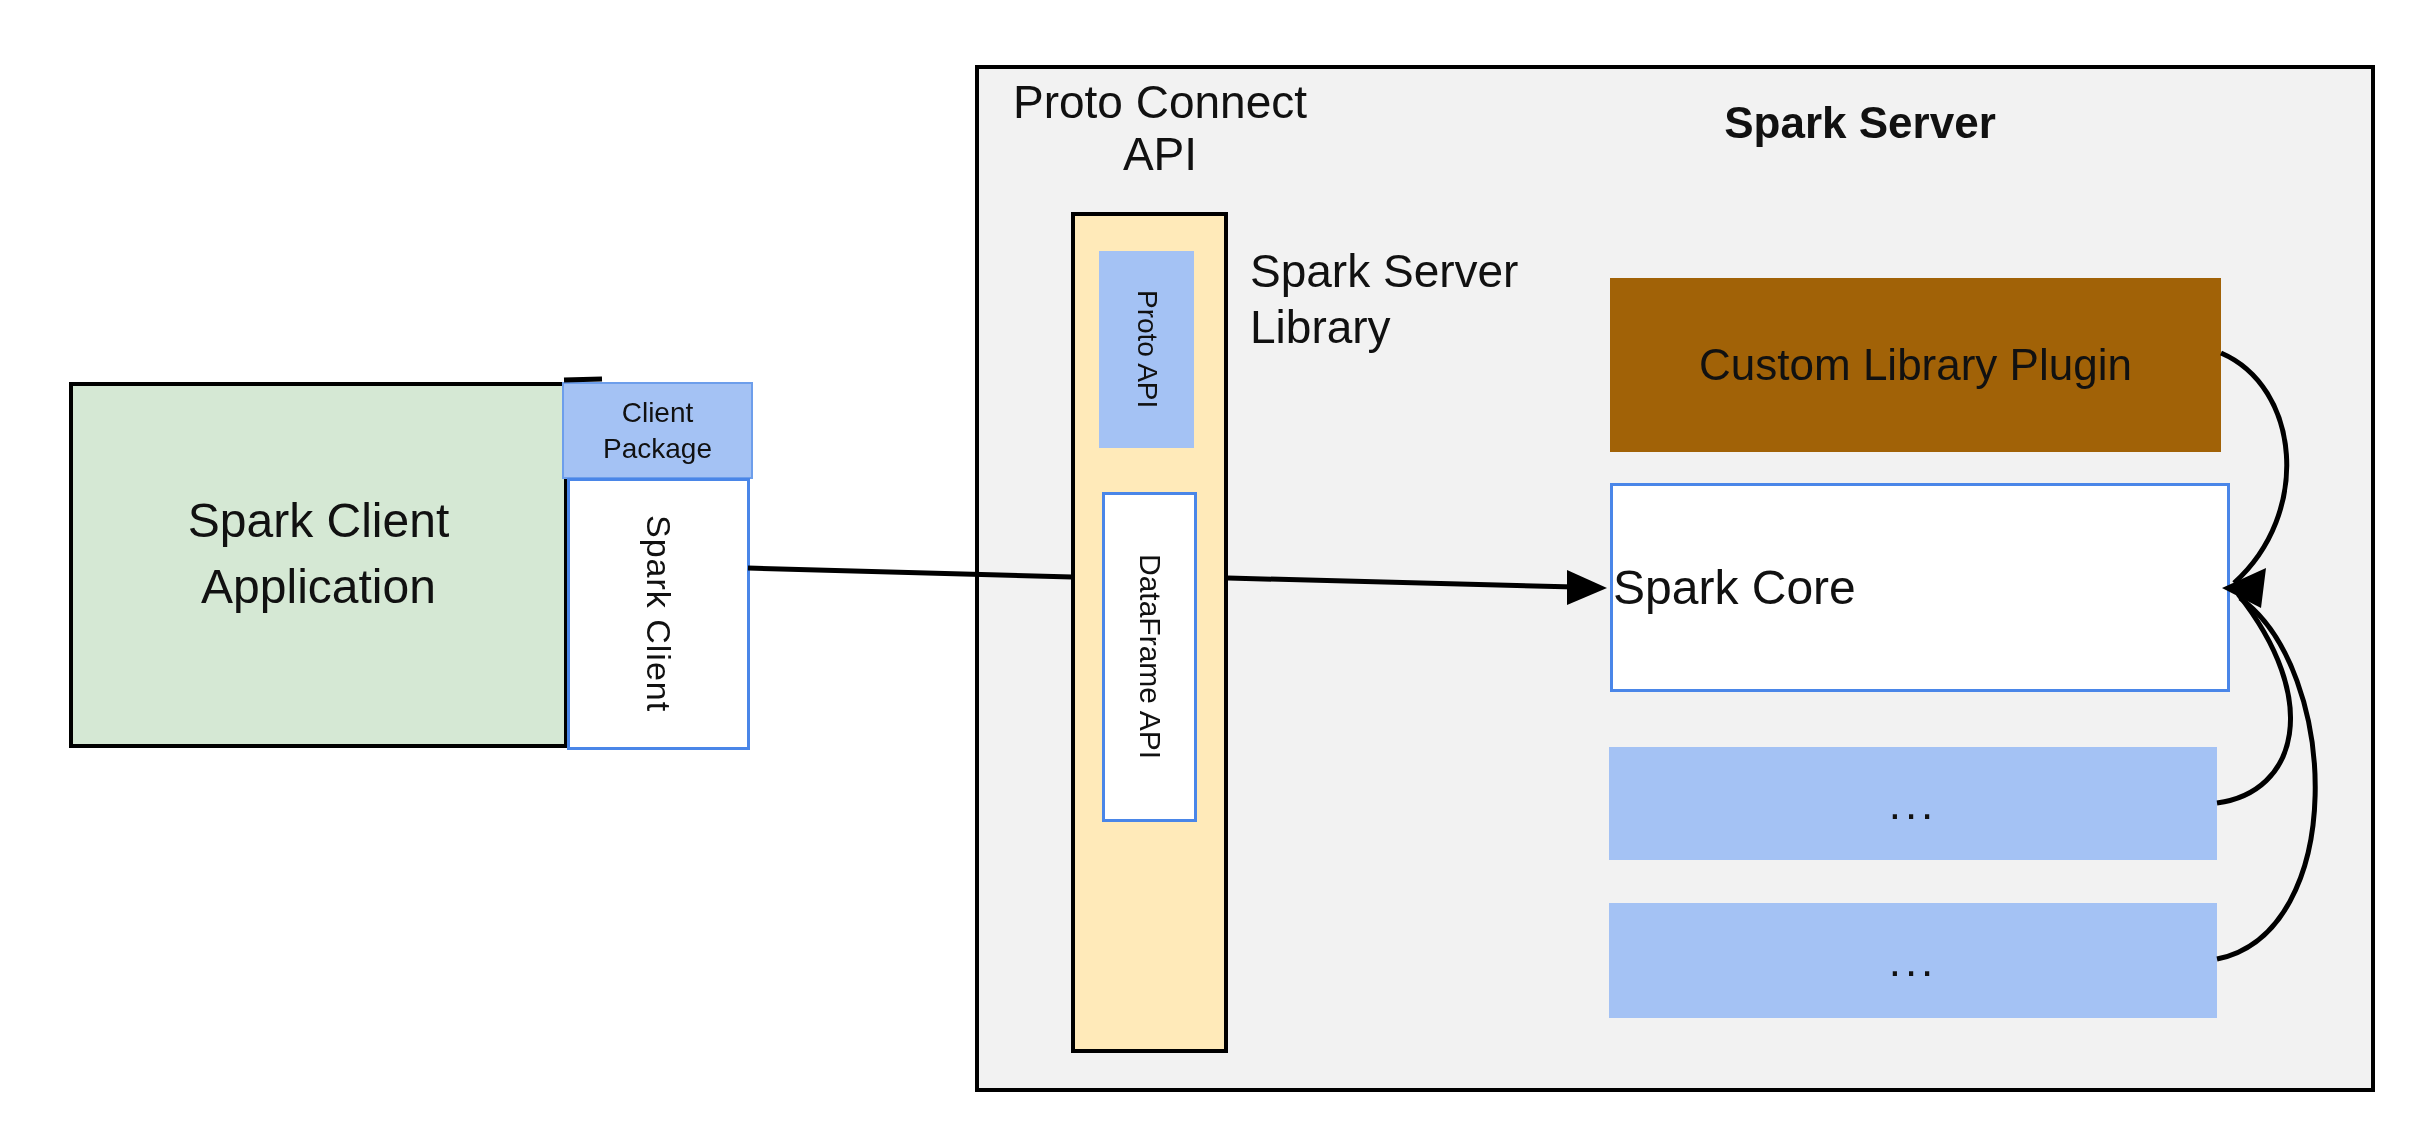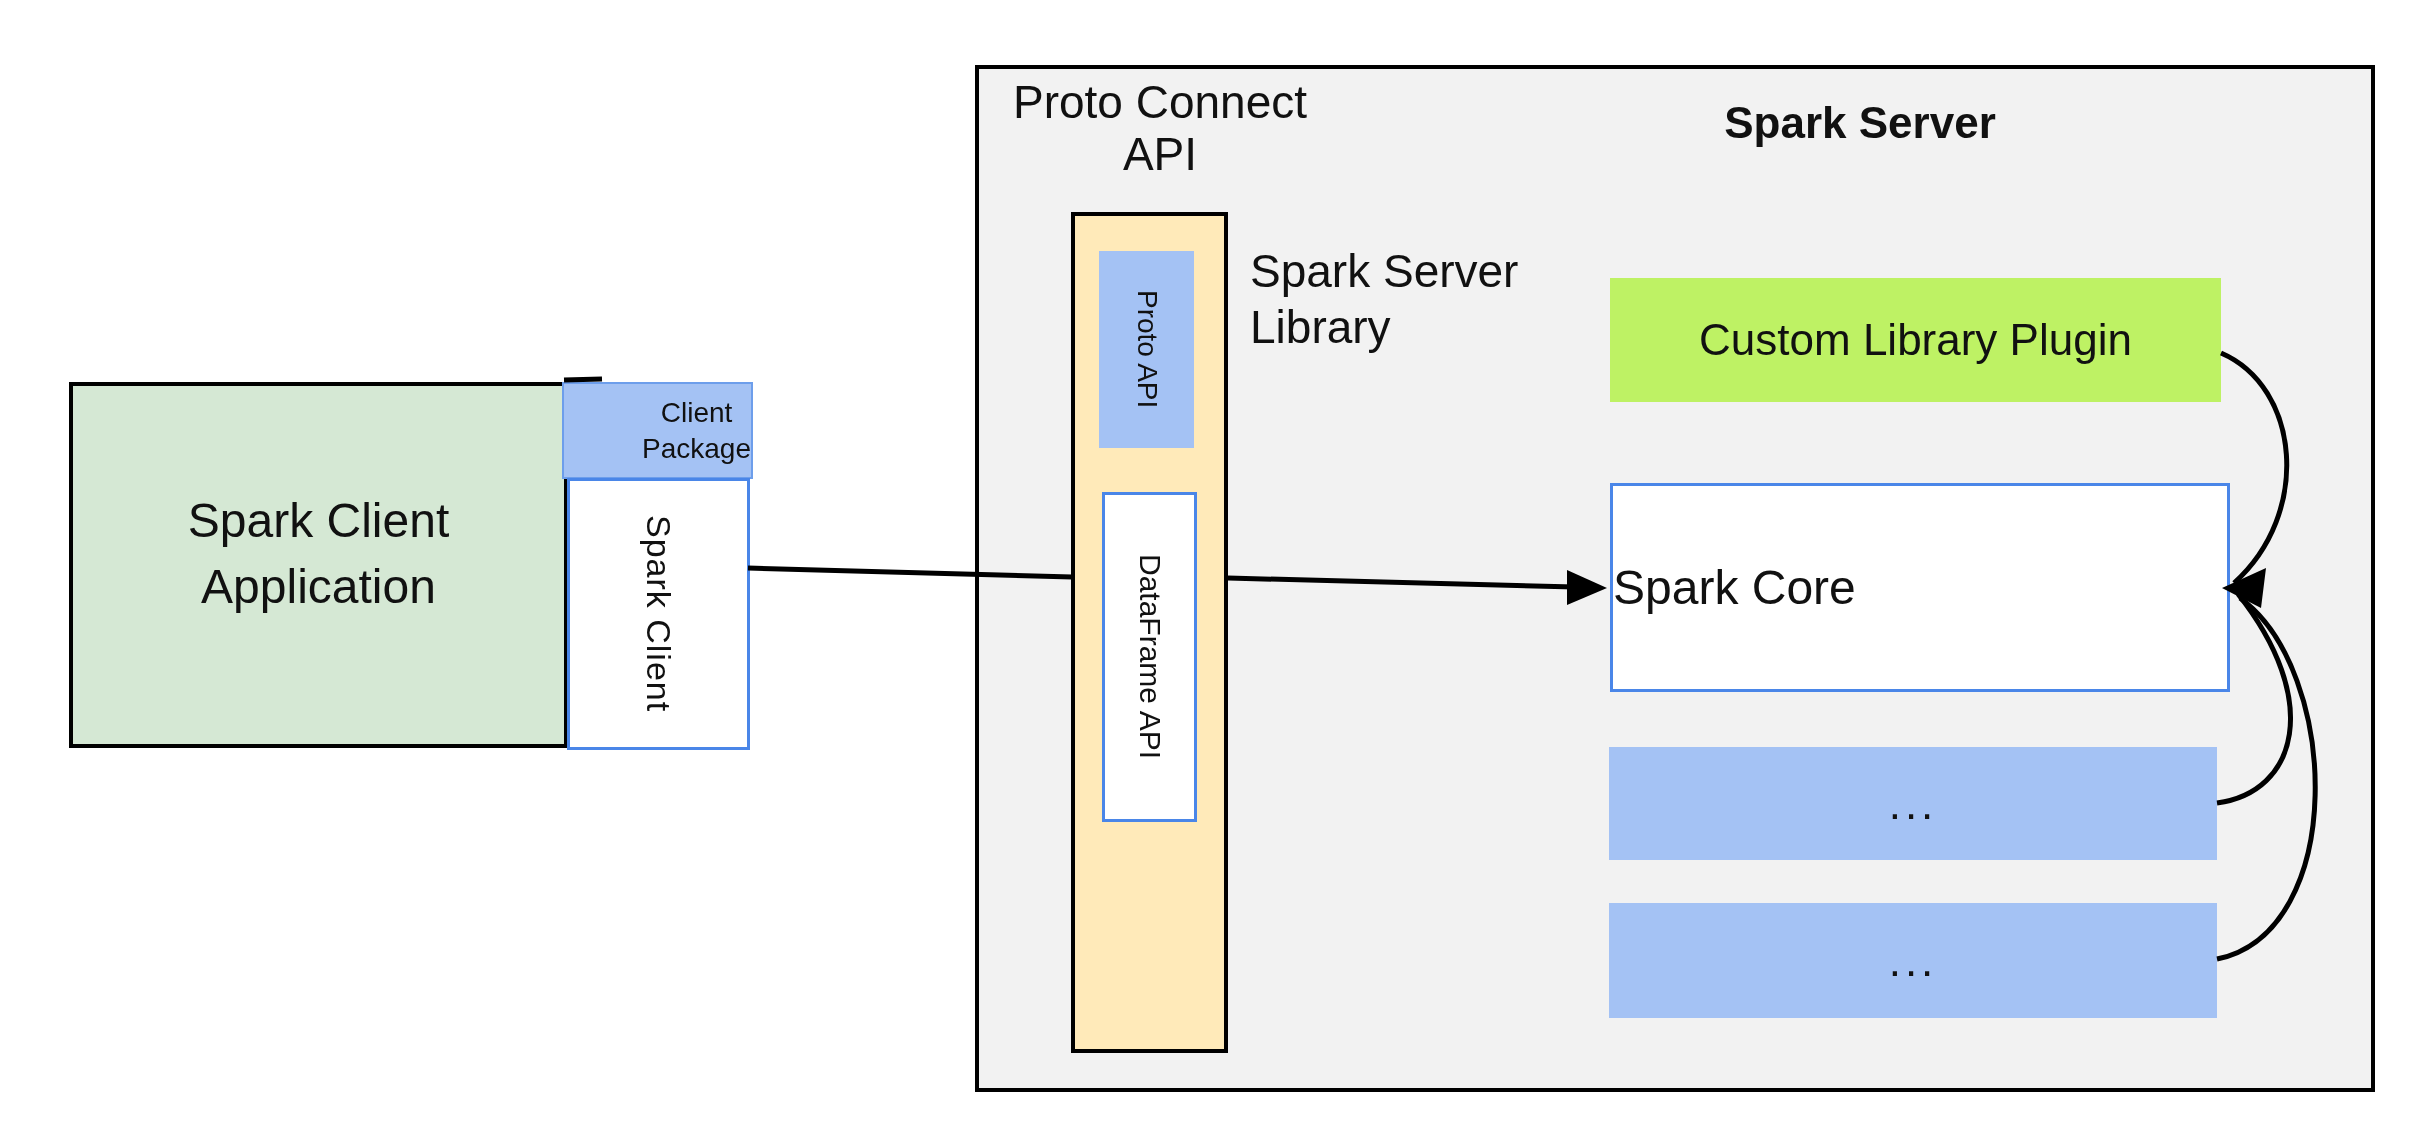--- a/index.html
+++ b/index.html
@@ -20,21 +20,21 @@
     left:69px;top:382px;width:499px;height:366px;
     background:#d5e8d4;border:4px solid #000000;
   }
   .client-app-label{
     left:69px;top:488px;width:499px;
     text-align:center;font-size:48px;line-height:66px;
   }
   .client-package-box{
     left:562px;top:382px;width:191px;height:97px;
     background:#a4c2f4;border:2px solid #6d9eeb;
-    display:flex;align-items:center;justify-content:flex-end;
+    display:flex;align-items:center;justify-content:center;
     text-align:center;font-size:28px;line-height:36px;
   }
   .spark-client-box{
     left:567px;top:478px;width:183px;height:272px;
     background:#ffffff;border:3px solid #4a86e8;
     display:flex;align-items:center;justify-content:center;
   }
   .vtext{writing-mode:vertical-rl;text-orientation:mixed;}
   .spark-client-box .vtext{font-size:34px;letter-spacing:1px;}
 
@@ -69,22 +69,22 @@
     display:flex;align-items:center;justify-content:center;
   }
   .dataframe-box .vtext{font-size:30px;}
   .server-lib-label{
     left:1250px;top:243px;width:340px;
     text-align:left;font-size:46px;line-height:56px;
   }
 
   
   .plugin-box{
-    left:1610px;top:278px;width:611px;height:124px;
-    background:#bef264;
+    left:1610px;top:278px;width:611px;height:174px;
+    background:#a16207;
     display:flex;align-items:center;justify-content:center;
     font-size:44px;
   }
   .core-box{
     left:1610px;top:483px;width:620px;height:209px;
     background:#ffffff;border:3px solid #4a86e8;
     display:flex;align-items:center;justify-content:flex-start;
     font-size:48px;
   }
   .dots-box-1{

